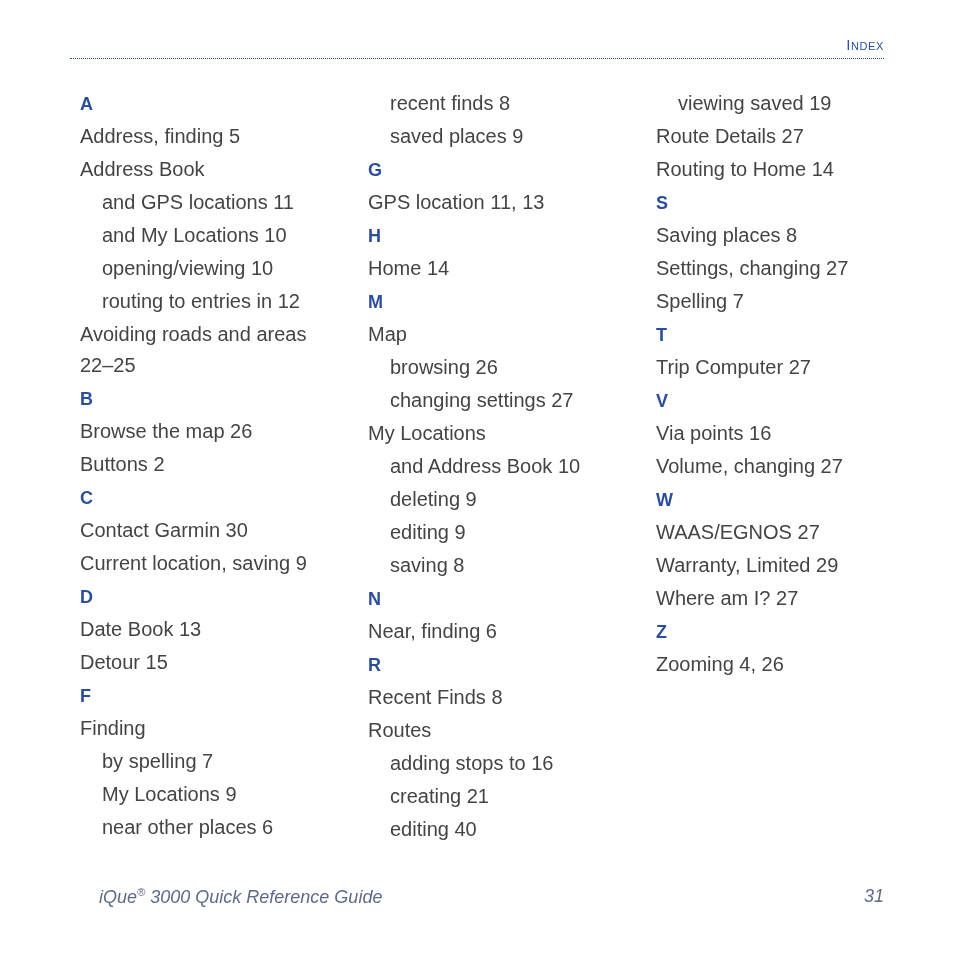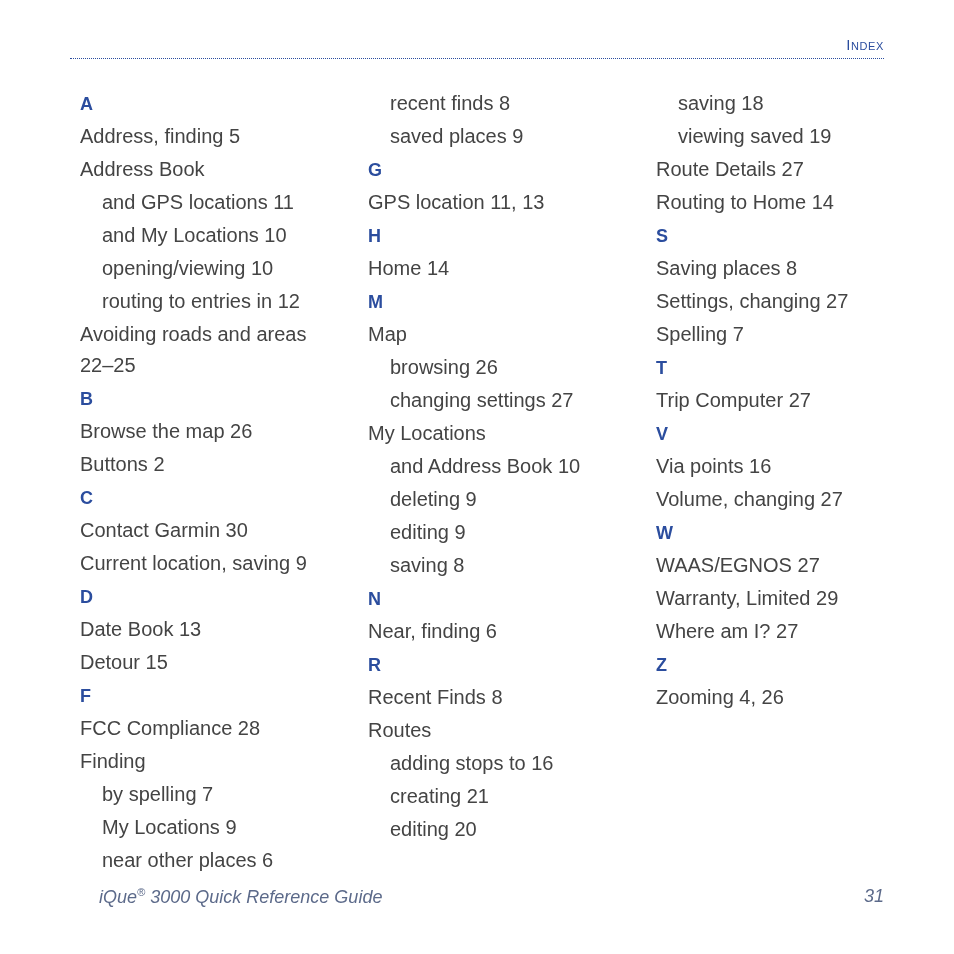--- a/index.html
+++ b/index.html
@@ -95,21 +95,20 @@
         <div class="letter">B</div>
         <div class="entry">Browse the map  26</div>
         <div class="entry">Buttons  2</div>
         <div class="letter">C</div>
         <div class="entry">Contact Garmin  30</div>
         <div class="entry">Current location, saving  9</div>
         <div class="letter">D</div>
         <div class="entry">Date Book  13</div>
         <div class="entry">Detour  15</div>
         <div class="letter">F</div>
-        <div class="entry">FCC Compliance  28</div>
         <div class="entry">Finding</div>
         <div class="entry sub">by spelling  7</div>
         <div class="entry sub">My Locations  9</div>
         <div class="entry sub">near other places  6</div>
       </div>
     <div class="col" id="col1">
         <div class="entry sub">recent finds  8</div>
         <div class="entry sub">saved places  9</div>
         <div class="letter">G</div>
         <div class="entry">GPS location  11, 13</div>
@@ -124,24 +123,23 @@
         <div class="entry sub">deleting  9</div>
         <div class="entry sub">editing  9</div>
         <div class="entry sub">saving  8</div>
         <div class="letter">N</div>
         <div class="entry">Near, finding  6</div>
         <div class="letter">R</div>
         <div class="entry">Recent Finds  8</div>
         <div class="entry">Routes</div>
         <div class="entry sub">adding stops to  16</div>
         <div class="entry sub">creating  21</div>
-        <div class="entry sub">editing  20</div>
+        <div class="entry sub">editing  40</div>
       </div>
     <div class="col" id="col2">
-        <div class="entry sub">saving  18</div>
         <div class="entry sub">viewing saved  19</div>
         <div class="entry">Route Details  27</div>
         <div class="entry">Routing to Home  14</div>
         <div class="letter">S</div>
         <div class="entry">Saving places  8</div>
         <div class="entry">Settings, changing  27</div>
         <div class="entry">Spelling  7</div>
         <div class="letter">T</div>
         <div class="entry">Trip Computer  27</div>
         <div class="letter">V</div>

